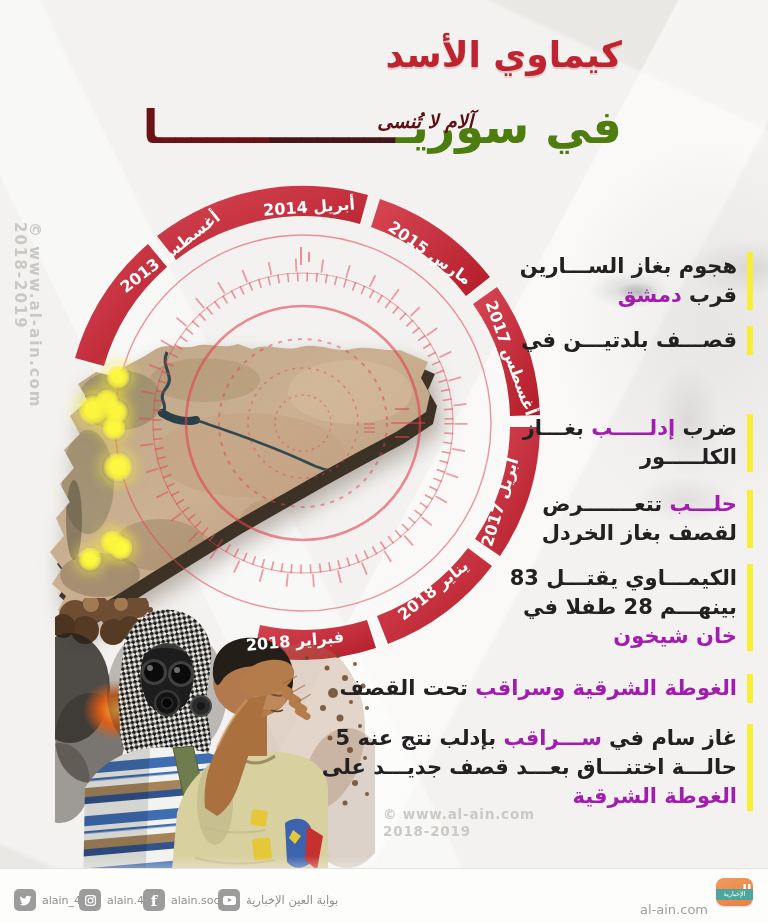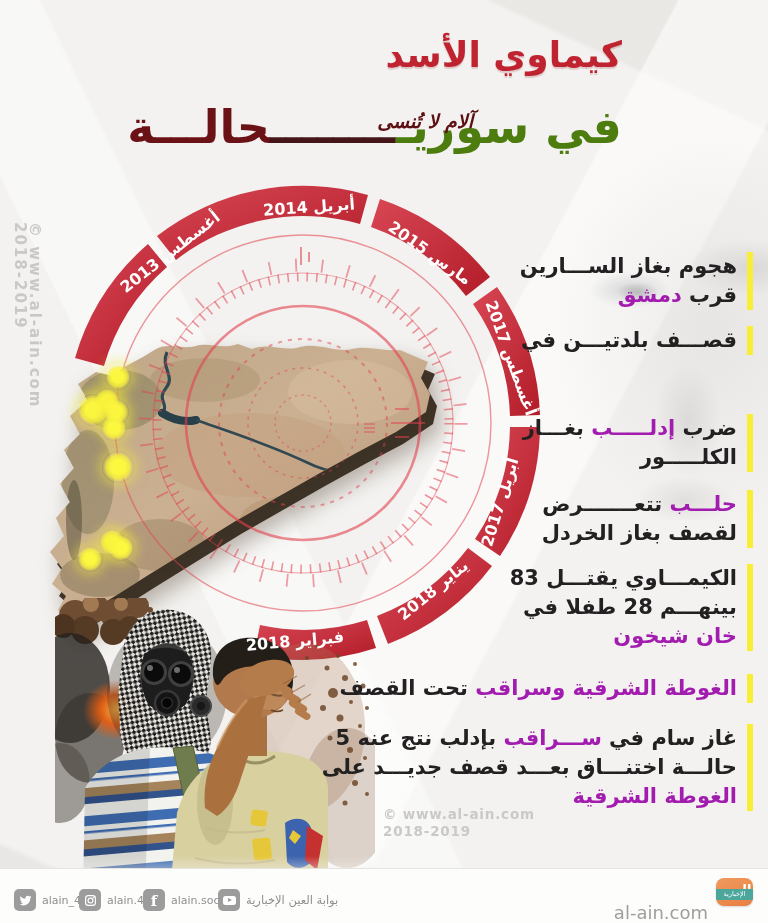--- a/index.html
+++ b/index.html
@@ -78,33 +78,33 @@
   
   .footer{left:0;top:868px;width:768px;height:55px;background:#fdfdfc;border-top:1px solid #e6e4e2;z-index:7;}
   .soc{position:absolute;top:20px;display:flex;align-items:center;gap:6px;}
   .sic{width:22px;height:22px;border-radius:5px;background:#9c9c9c;display:flex;align-items:center;justify-content:center;color:#fff;flex:0 0 auto;}
   .sic svg{display:block;}
   .slabel{font-size:11px;color:#8f8f8f;white-space:nowrap;}
   .slabel.ar{font-size:11.5px;direction:rtl;}
   .fb-f{font-family:"DejaVu Serif","Liberation Serif",serif;font-weight:bold;font-size:15px;line-height:1;margin-top:2px;}
   .yt-in{width:13px;height:9px;background:#fff;border-radius:2.5px;display:flex;align-items:center;justify-content:center;}
   .yt-tri{width:0;height:0;border-left:4px solid #9c9c9c;border-top:2.8px solid transparent;border-bottom:2.8px solid transparent;margin-left:1px;}
-  .site{position:absolute;right:60px;top:33px;font-size:18px;color:#a09e9b;}
+  .site{position:absolute;right:60px;top:33px;font-size:13px;color:#a09e9b;}
   .alogo{position:absolute;right:15px;top:9px;width:37px;height:28px;border-radius:8px;background:linear-gradient(160deg,#f09a5e,#e87f42);overflow:hidden;box-shadow:0 1px 2px rgba(0,0,0,.15);}
   .alogo .ar{color:#fff;font-size:13px;font-weight:bold;text-align:center;margin-top:4px;direction:rtl;}
   .alogo .band{position:absolute;bottom:6px;left:0;right:0;height:11px;background:#4ba69b;color:#fff;font-size:6.5px;text-align:center;line-height:11px;direction:rtl;}
 </style>
 </head>
 <body>
 
 <div class="abs bg-creases"></div>
 <div class="abs bg-face"></div>
 
 <div class="abs title">كيماوي الأسد</div>
-<div class="abs subtitle"><span class="s1">في سوريـ</span><span class="s2">ــــــــ</span><span class="s3">حالـــة</span></div>
+<div class="abs subtitle"><span class="s1">في سوريـ</span><span class="s2">ــــــــ</span><span class="s3">ـــــــا</span></div>
 <div class="abs tagline">آلام لا تُنسى</div>
 
 <svg class="abs" style="left:0;top:0;z-index:1" width="768" height="923" viewBox="0 0 768 923">
   <defs>
     <linearGradient id="bandG" x1="0" y1="0" x2="1" y2="1">
       <stop offset="0" stop-color="#d9ununited"></stop>
     </linearGradient>
     <linearGradient id="bandG2" x1="0" y1="0" x2="1" y2="1">
       <stop offset="0" stop-color="#d84754"></stop>
       <stop offset="1" stop-color="#b31c29"></stop>

